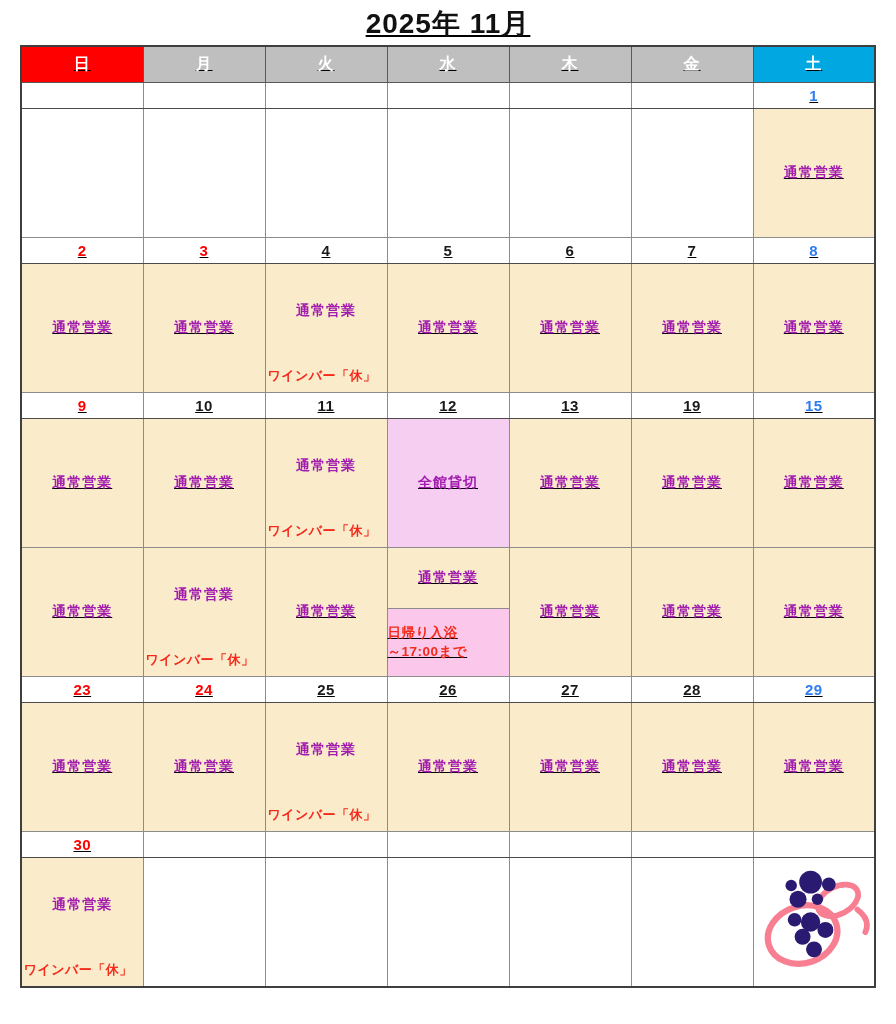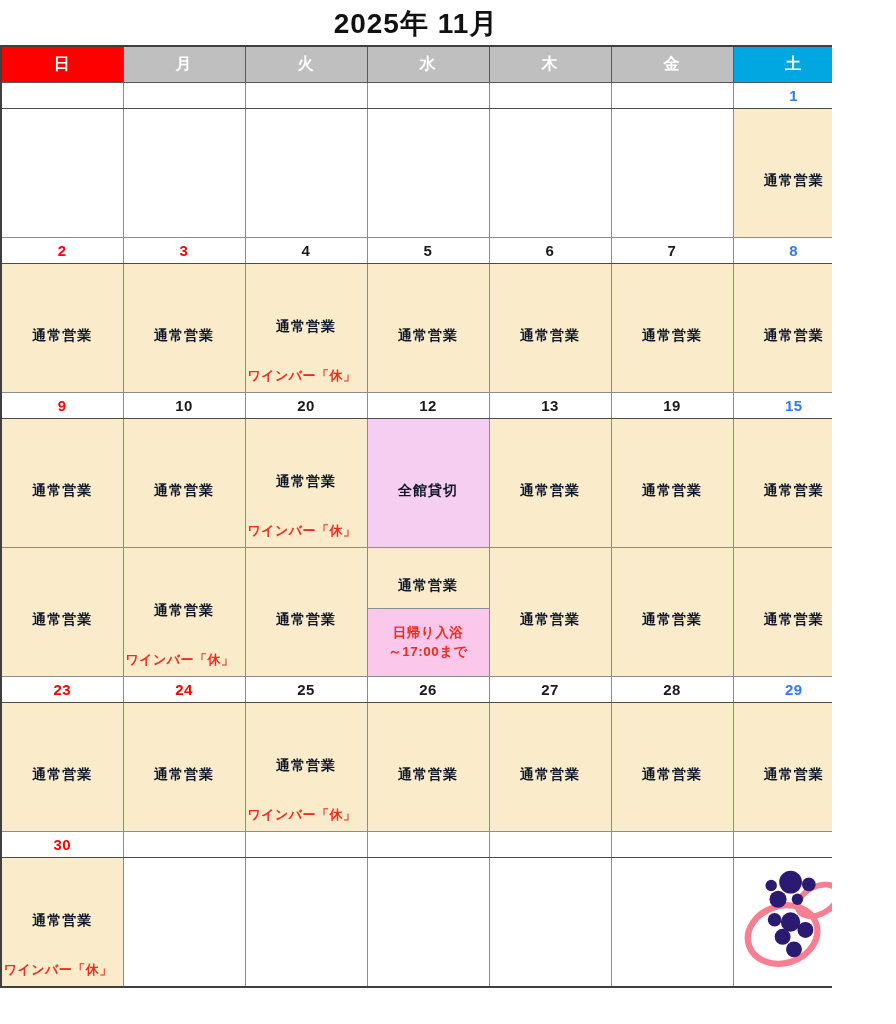--- a/index.html
+++ b/index.html
@@ -2,21 +2,21 @@
 <html style="--sun: #FF0000; --weekday: #BFBFBF; --sat: #00A7E0; --header-text: #FFFFFF; --open: #FAEBCB; --reserved: #F6CEF2; --bath: #FBC7EA; --date-red: #FF0000; --date-blue: #2F7BF0; --note-red: #F42A1B;"><head>
 <meta charset="utf-8">
 <style>
   html,body{
     margin:0; padding:0;
     width:896px; height:1024px;
     background:#ffffff;
     font-family:"Liberation Sans","DejaVu Sans",sans-serif;
     -webkit-font-smoothing:antialiased;
   }
-  .page{ width:832px; height:1024px; overflow:hidden; }
+  .page{ width:896px; height:1024px; overflow:hidden;text-decoration:underline; }
   .title{
     text-align:center;
     font-size:28px;
     font-weight:600;
     color:#111;
     letter-spacing:1px;
     padding-top:7px;
     height:38px;
     line-height:34px;
   }
@@ -66,23 +66,22 @@
     height:128px;
     display:flex;
     align-items:center;
     justify-content:center;
   }
   td.open .cellbox{ background:var(--open); }
   td.reserved .cellbox{ background:var(--reserved); }
   .main{
     font-size:14px;
     font-weight:600;
-    color:#0f172a;
+    color:#a21caf;
     letter-spacing:1px;
-    margin-top:16px;
   }
   .cellbox.has-note .main{
     position:absolute;
     top:37%;
     left:0; right:0;
     transform:translateY(-50%);
     text-align:center;
   }
   .note{
     position:absolute;
@@ -98,21 +97,21 @@
   .split-top{
     height:60px;
     background:var(--open);
     border-bottom:1px solid #8c8c8c;
     display:flex; align-items:center; justify-content:center;
   }
   .split-bottom{
     height:67px;
     background:var(--bath);
     display:flex; flex-direction:column;
-    align-items:center; justify-content:center;
+    justify-content:center;
     color:var(--note-red);
     font-size:13.5px;
     font-weight:700;
     line-height:1.4;
     letter-spacing:0.5px;
   }
   .cellbox.logo{ background:#fff; }
 </style>
 </head>
 <body>
@@ -209,21 +208,21 @@
           </td>
           <td class="open">
             <div class="cellbox">
               <div class="main">通常営業</div>
             </div>
           </td>
         </tr>
         <tr class="date-row">
           <td class="date-cell"><span class="date-num red">9</span></td>
           <td class="date-cell"><span class="date-num black">10</span></td>
-          <td class="date-cell"><span class="date-num black">20</span></td>
+          <td class="date-cell"><span class="date-num black">11</span></td>
           <td class="date-cell"><span class="date-num black">12</span></td>
           <td class="date-cell"><span class="date-num black">13</span></td>
           <td class="date-cell"><span class="date-num black">19</span></td>
           <td class="date-cell"><span class="date-num blue">15</span></td>
         </tr>
         <tr class="content-row">
           <td class="open">
             <div class="cellbox">
               <div class="main">通常営業</div>
             </div>

